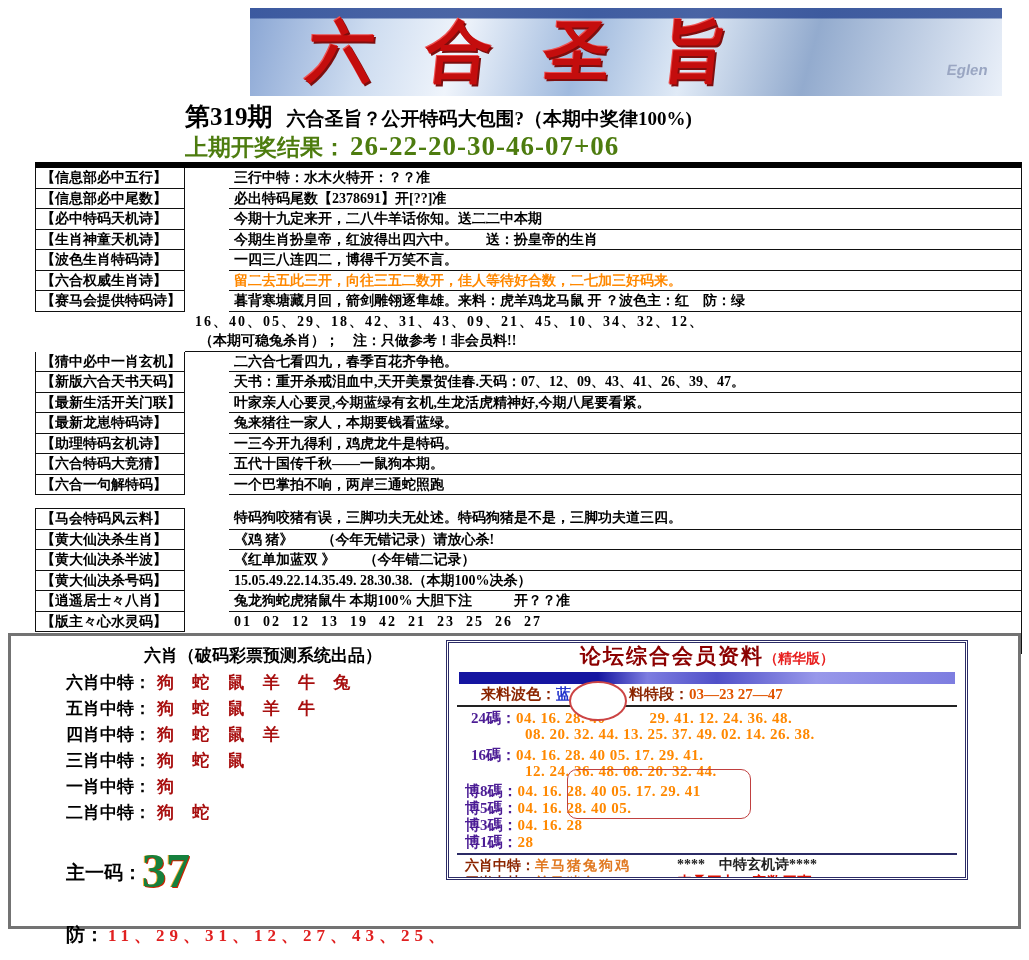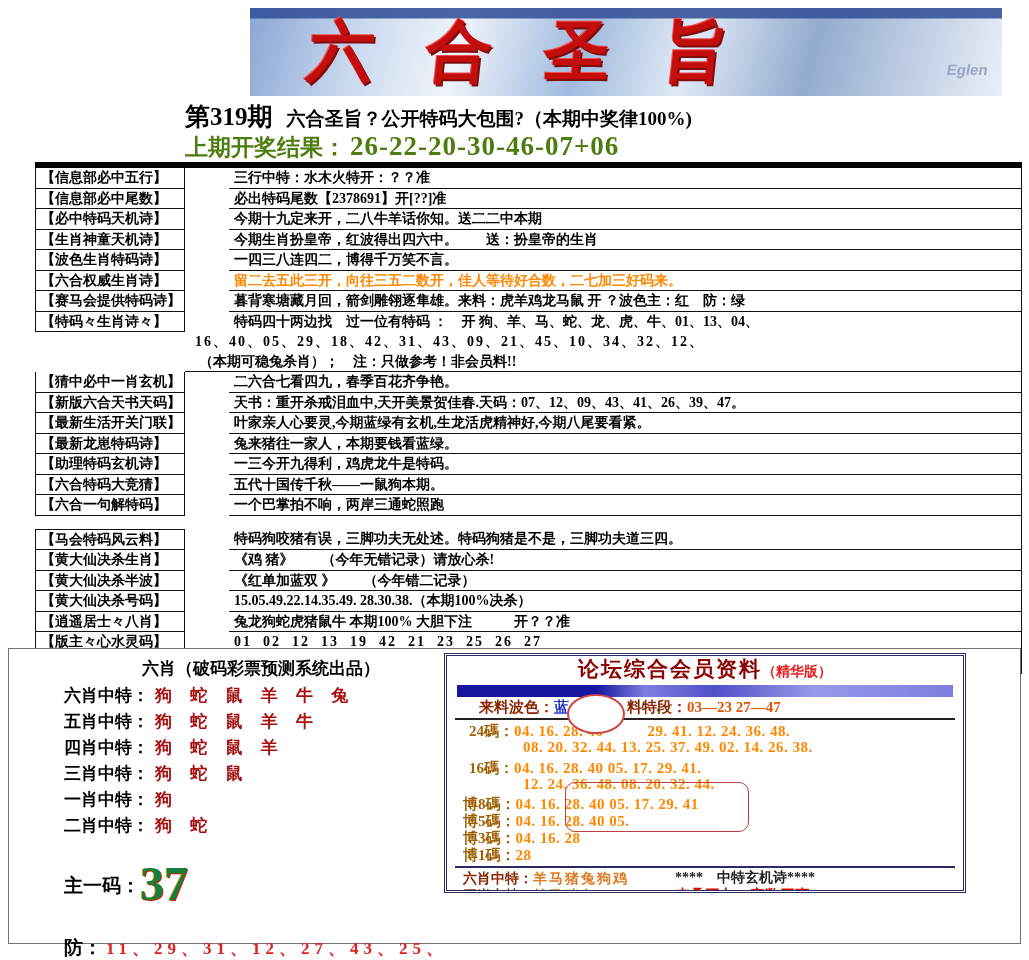--- a/index.html
+++ b/index.html
@@ -34,21 +34,21 @@
   .tc.noline{border-bottom:none;}
   .tc.orange{color:#ff8800;}
   .controw{display:flex;min-height:19.5px;line-height:19.5px;}
   .contline{flex:1;margin-left:160px;white-space:pre;}
   .contline.final{margin-left:150px;border-bottom:1px solid #111;padding-left:14px;}
   .contline.codes2{margin-left:152px;letter-spacing:2px;}
   .spacer{height:13px;}
   .num-line{white-space:pre;letter-spacing:2px;}
 
   
-  .bottombox{position:absolute;left:8px;top:648px;width:1013px;height:296px;border:1px solid #737373;box-sizing:border-box;background:#fff;}
+  .bottombox{position:absolute;left:8px;top:633px;width:1013px;height:296px;border:3px solid #737373;box-sizing:border-box;background:#fff;}
   .bleft{position:absolute;left:0;top:0;width:430px;height:294px;padding:8px 0 0 55px;box-sizing:border-box;}
   .bl-title{font-size:17px;margin-left:78px;}
   .bl-row{font-size:17px;margin-top:5px;line-height:21px;white-space:nowrap;}
   .bl-row .val{color:#a80f0f;letter-spacing:7px;margin-left:6px;}
   .main-code{margin-top:20px;font-size:19px;white-space:nowrap;}
   .main-code .num{font-size:48px;color:#15803d;vertical-align:-8px;
      text-shadow:1px 1px 0 #cc2200,-1px 0 0 #ffaa33;}
   .guard{margin-top:24px;font-size:19px;white-space:nowrap;width:372px;overflow:hidden;}
   .guard .nums{color:#e02020;font-size:17px;letter-spacing:5px;margin-left:4px;}
 
@@ -58,21 +58,21 @@
   .br-title .suffix{color:#e82020;font-size:14px;letter-spacing:0;}
   .bluebar{height:12px;margin:1px 4px 2px 4px;
     background:linear-gradient(to right,#1515a0 0%,#1515a0 28%,#7d7de0 38%,#5050c8 52%,#9898ea 72%,#7d7de0 100%);}
   .wave-row{font-size:15px;line-height:17px;margin-left:26px;color:#8b2500;white-space:nowrap;}
   .wave-row .blue{color:#2233cc;}
   .wave-row .gap{display:inline-block;width:58px;}
   .wave-row .nums{color:#e05500;}
   .brdiv{border-top:2px solid #222;margin:2px 2px 3px 2px;}
   .brdiv2{border-top:2px solid #2b2b66;margin:3px 2px 2px 2px;}
   .crow{font-size:15px;line-height:16px;white-space:nowrap;}
-  .clabel{color:#a16207;}
+  .clabel{color:#4c1d95;}
   .codeval{color:#ff8800;letter-spacing:.5px;}
   .c24{margin-left:16px;}
   .indent24{margin-left:70px;}
   .c16{margin-left:16px;margin-top:5px;}
   .indent16{margin-left:70px;}
   .bo{margin-left:10px;margin-top:1px;}
   .bo1{margin-top:4px;}
   .bottom-cols{display:flex;margin-top:2px;}
   .zrows{width:212px;margin-left:10px;}
   .zrow{font-size:14px;line-height:17px;white-space:nowrap;}
@@ -126,24 +126,20 @@
         <div class="tc">一四三八连四二，博得千万笑不言。</div>
       </div>
     <div class="trow">
         <div class="tl">【六合权威生肖诗】</div>
         <div class="tc orange">留二去五此三开，向往三五二数开，佳人等待好合数，二七加三好码来。</div>
       </div>
     <div class="trow">
         <div class="tl">【赛马会提供特码诗】</div>
         <div class="tc">暮背寒塘藏月回，箭剑雕翎逐隼雄。来料：虎羊鸡龙马鼠 开 ？波色主：红　防：绿</div>
       </div>
-    <div class="trow">
-        <div class="tl">【特码々生肖诗々】</div>
-        <div class="tc noline">特码四十两边找　过一位有特码 ：　开 狗、羊、马、蛇、龙、虎、牛、01、13、04、</div>
-      </div>
     <div class="controw">
         <div class="contline num-line">16、40、05、29、18、42、31、43、09、21、45、10、34、32、12、</div>
       </div>
     <div class="controw">
         <div class="contline final">（本期可稳兔杀肖）；　注：只做参考！非会员料!!</div>
       </div>
     <div class="trow">
         <div class="tl">【猜中必中一肖玄机】</div>
         <div class="tc">二六合七看四九，春季百花齐争艳。</div>
       </div>

